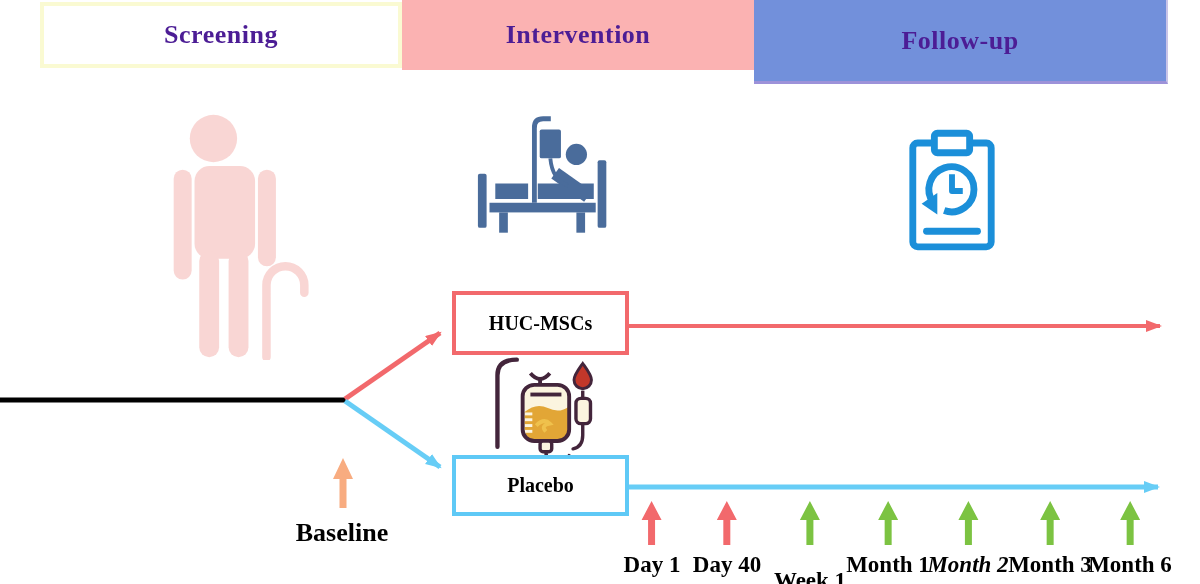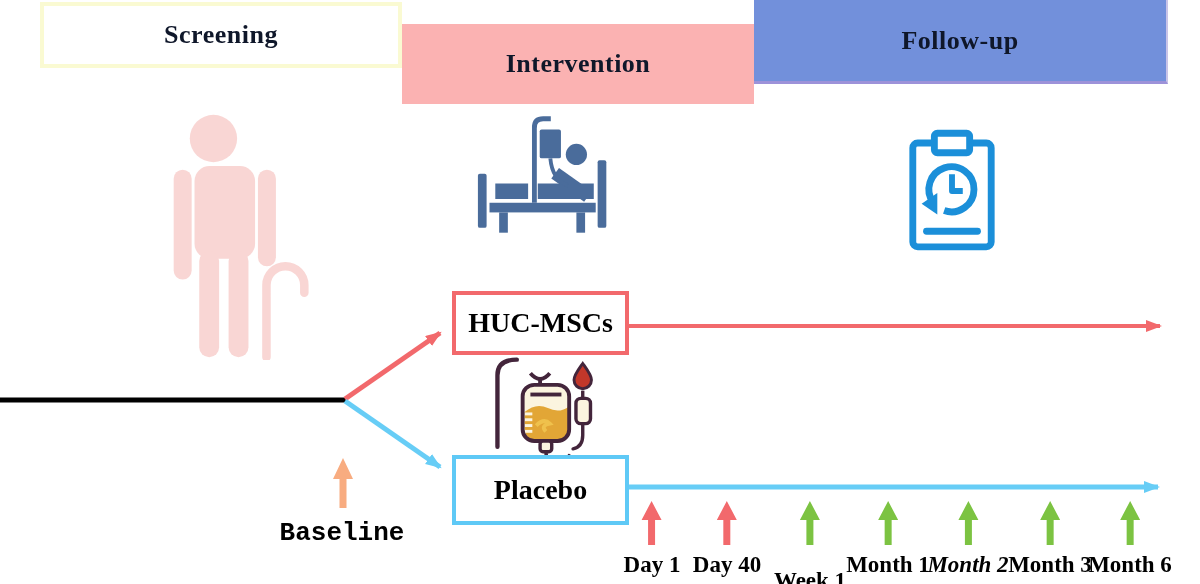--- a/index.html
+++ b/index.html
@@ -3,46 +3,46 @@
 <meta charset="utf-8">
 <style>
   html,body{margin:0;padding:0;background:#fff;}
   #canvas{
     position:relative;width:1200px;height:584px;background:#fff;
     font-family:"Liberation Serif","DejaVu Serif",serif;overflow:hidden;
   }
   
   .band{
     position:absolute;display:flex;align-items:center;justify-content:center;
-    font-weight:bold;font-size:26px;color:#0f172a;box-sizing:border-box;letter-spacing:.5px;
+    font-weight:bold;font-size:26px;color:#4c1d95;box-sizing:border-box;letter-spacing:.5px;
   }
   .band-screening{left:40px;top:2px;width:362px;height:66px;background:#fff;border:4px solid var(--screening_border,#FAFAD2);}
-  .band-intervention{left:402px;top:0;width:352px;height:80px;background:var(--intervention_bg,#FBB2B2);margin-top:24px;}
+  .band-intervention{left:402px;top:0;width:352px;height:70px;background:var(--intervention_bg,#FBB2B2);}
   .band-followup{left:754px;top:0;width:414px;height:84px;background:var(--followup_bg,#7290DB);border-bottom:3px solid #9D92D9;border-right:2px solid #C9C4E8;}
   
   .lines{position:absolute;left:0;top:0;z-index:1;}
   
   .icon{position:absolute;z-index:2;}
   .person{left:168px;top:112px;width:142px;height:248px;}
   .bed{left:468px;top:112px;width:155px;height:140px;}
   .clipboard{left:903px;top:126px;width:98px;height:132px;}
   .ivbag{left:480px;top:350px;width:126px;height:122px;}
   
   .arm-box{
     position:absolute;z-index:3;left:452px;width:177px;background:#fff;
     display:flex;align-items:center;justify-content:center;box-sizing:border-box;
-    font-weight:bold;font-size:28px;color:#000;
+    font-weight:bold;font-size:20px;color:#000;
   }
   .arm-box.hucmsc{top:291px;height:64px;border:4px solid var(--red_line,#F2696C);}
-  .arm-box.placebo{top:455px;height:70px;border:4px solid var(--placebo_border,#5FC9F6);}
+  .arm-box.placebo{top:455px;height:61px;border:4px solid var(--placebo_border,#5FC9F6);}
   
   .baseline-arrow{position:absolute;left:331px;top:458px;z-index:2;}
   .baseline-label{
     position:absolute;left:342px;top:518px;transform:translateX(-50%);
-    font-weight:bold;font-size:26px;color:#000;white-space:nowrap;z-index:2;font-family:Liberation Mono, monospace;
+    font-weight:bold;font-size:26px;color:#000;white-space:nowrap;z-index:2;
   }
   
   .ticks{position:absolute;left:0;top:8px;width:100%;height:100%;z-index:2;}
   .tick{
     position:absolute;top:493px;transform:translateX(-50%);
     display:flex;flex-direction:column;align-items:center;
   }
   .tick-label{
     margin-top:7px;font-weight:bold;font-size:23px;color:#000;white-space:nowrap;
     font-family:"Liberation Serif","DejaVu Serif",serif;

